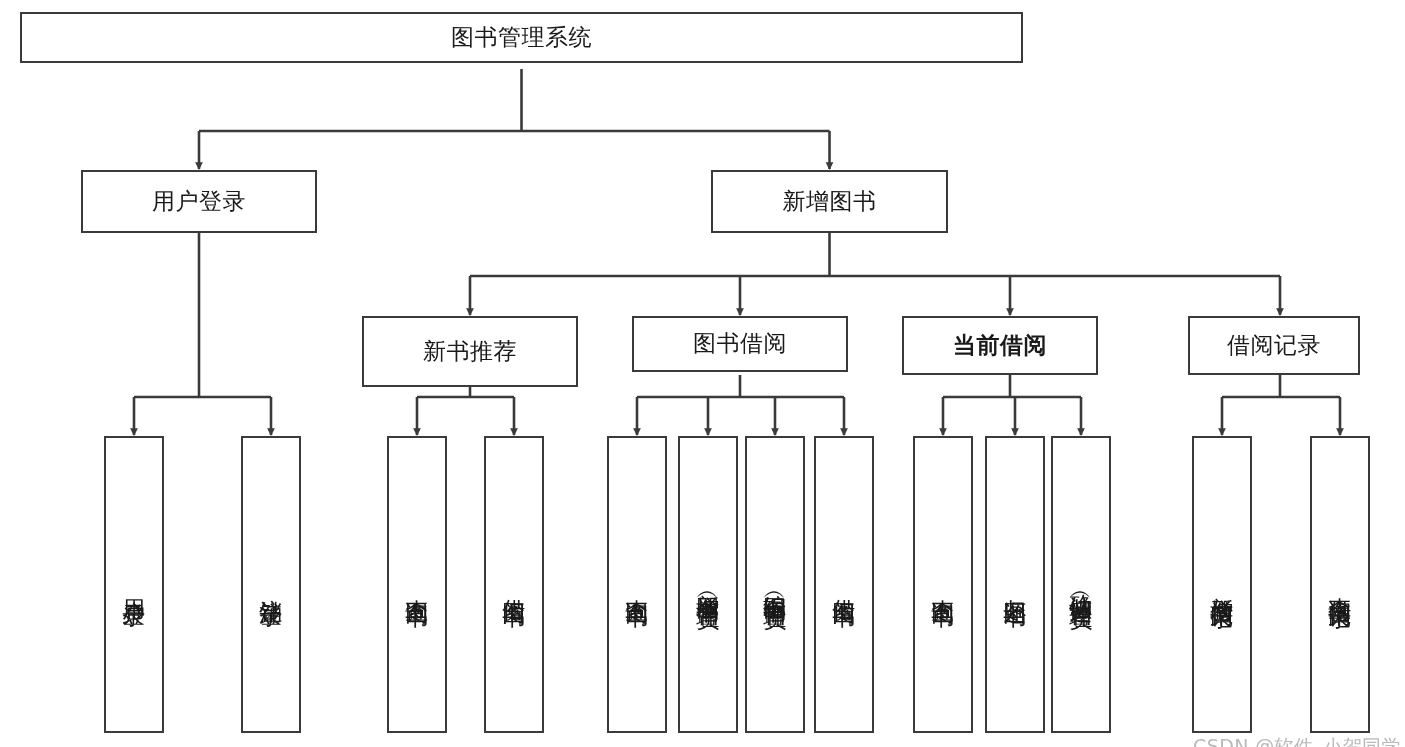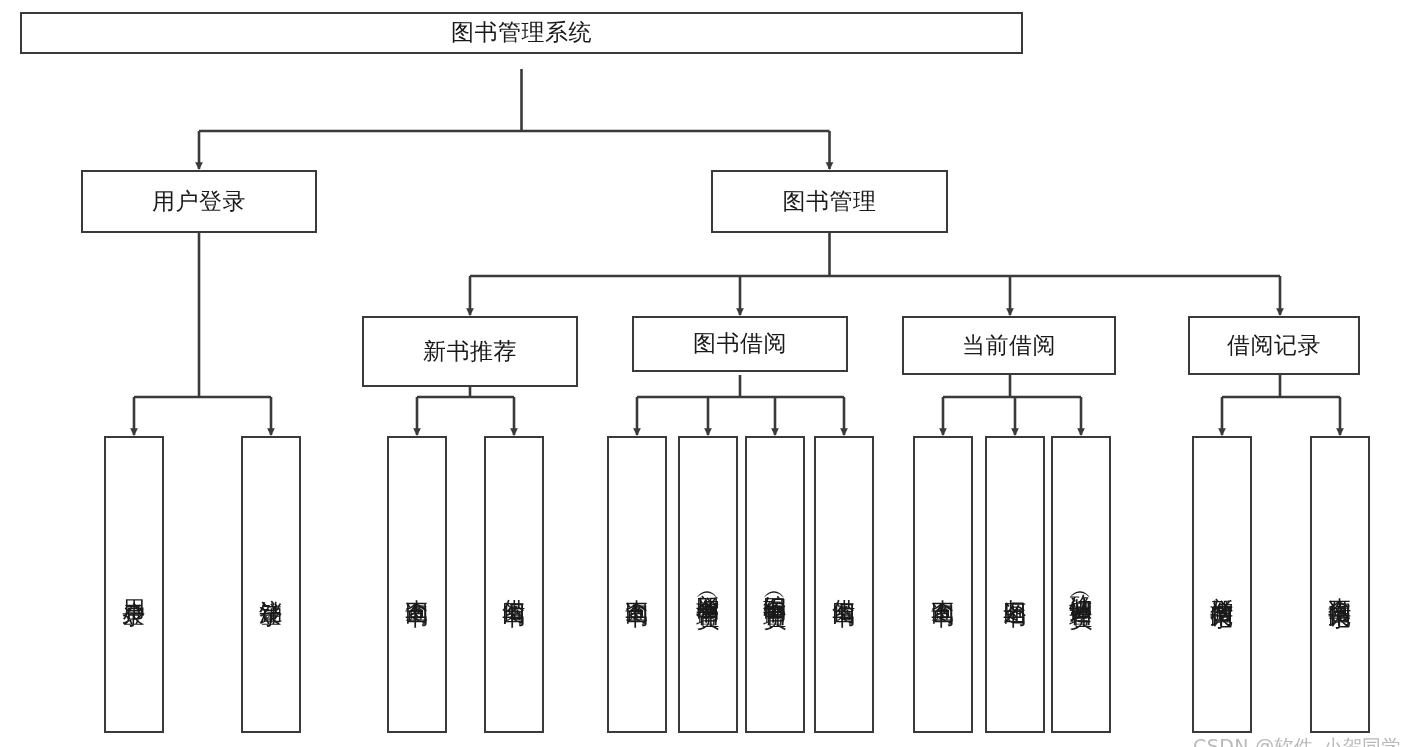--- a/index.html
+++ b/index.html
@@ -110,36 +110,36 @@
         <line x1="1015" y1="397" x2="1015" y2="435" marker-end="url(#arrow)"></line>
         <line x1="1081" y1="397" x2="1081" y2="435" marker-end="url(#arrow)"></line>
         <line x1="1280" y1="375" x2="1280" y2="397"></line>
         <line x1="1222" y1="397" x2="1340" y2="397"></line>
         <line x1="1222" y1="397" x2="1222" y2="435" marker-end="url(#arrow)"></line>
         <line x1="1340" y1="397" x2="1340" y2="435" marker-end="url(#arrow)"></line>
       </g>
   </svg>
 
   <div id="nodes">
-      <div class="node root horiz" style="left: 20px; top: 12px; width: 1003px; height: 42px;">
+      <div class="node root horiz" style="left: 20px; top: 12px; width: 1003px; height: 51px;">
         <span class="label">图书管理系统</span>
       </div>
       <div class="node horiz" style="left: 81px; top: 170px; width: 236px; height: 63px;">
         <span class="label">用户登录</span>
       </div>
       <div class="node horiz" style="left: 711px; top: 170px; width: 237px; height: 63px;">
-        <span class="label">图书管理</span>
+        <span class="label">新增图书</span>
       </div>
       <div class="node horiz" style="left: 362px; top: 316px; width: 216px; height: 71px;">
         <span class="label">新书推荐</span>
       </div>
       <div class="node horiz" style="left: 632px; top: 316px; width: 216px; height: 56px;">
         <span class="label">图书借阅</span>
       </div>
-      <div class="node horiz" style="left: 902px; top: 316px; width: 214px; height: 59px;">
+      <div class="node horiz" style="left: 902px; top: 316px; width: 196px; height: 59px; font-weight: bold;">
         <span class="label">当前借阅</span>
       </div>
       <div class="node horiz" style="left: 1172px; top: 316px; width: 172px; height: 59px; margin-left: 16px;">
         <span class="label">借阅记录</span>
       </div>
       <div class="node vert" style="left: 104px; top: 436px; width: 60px; height: 297px;">
         <span class="label">用户登录</span>
       </div>
       <div class="node vert" style="left: 241px; top: 436px; width: 60px; height: 297px;">
         <span class="label">注销登录</span>

